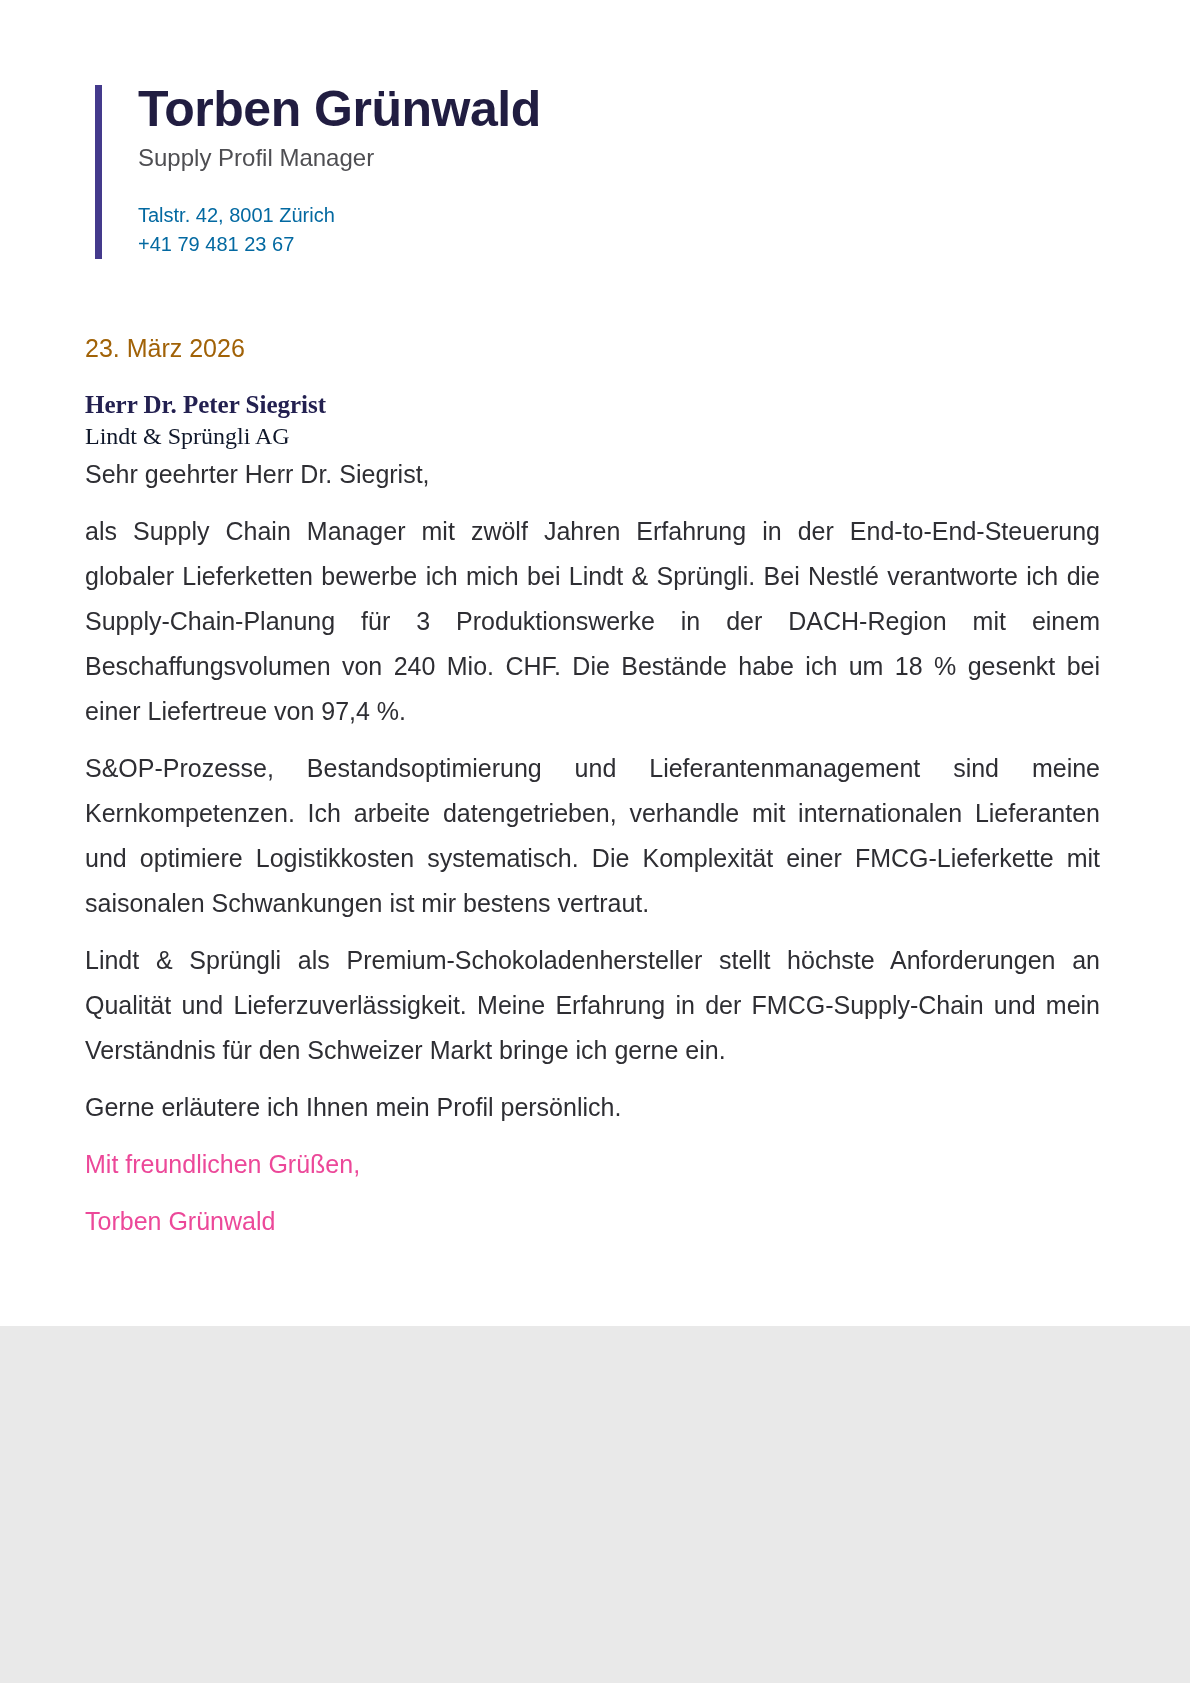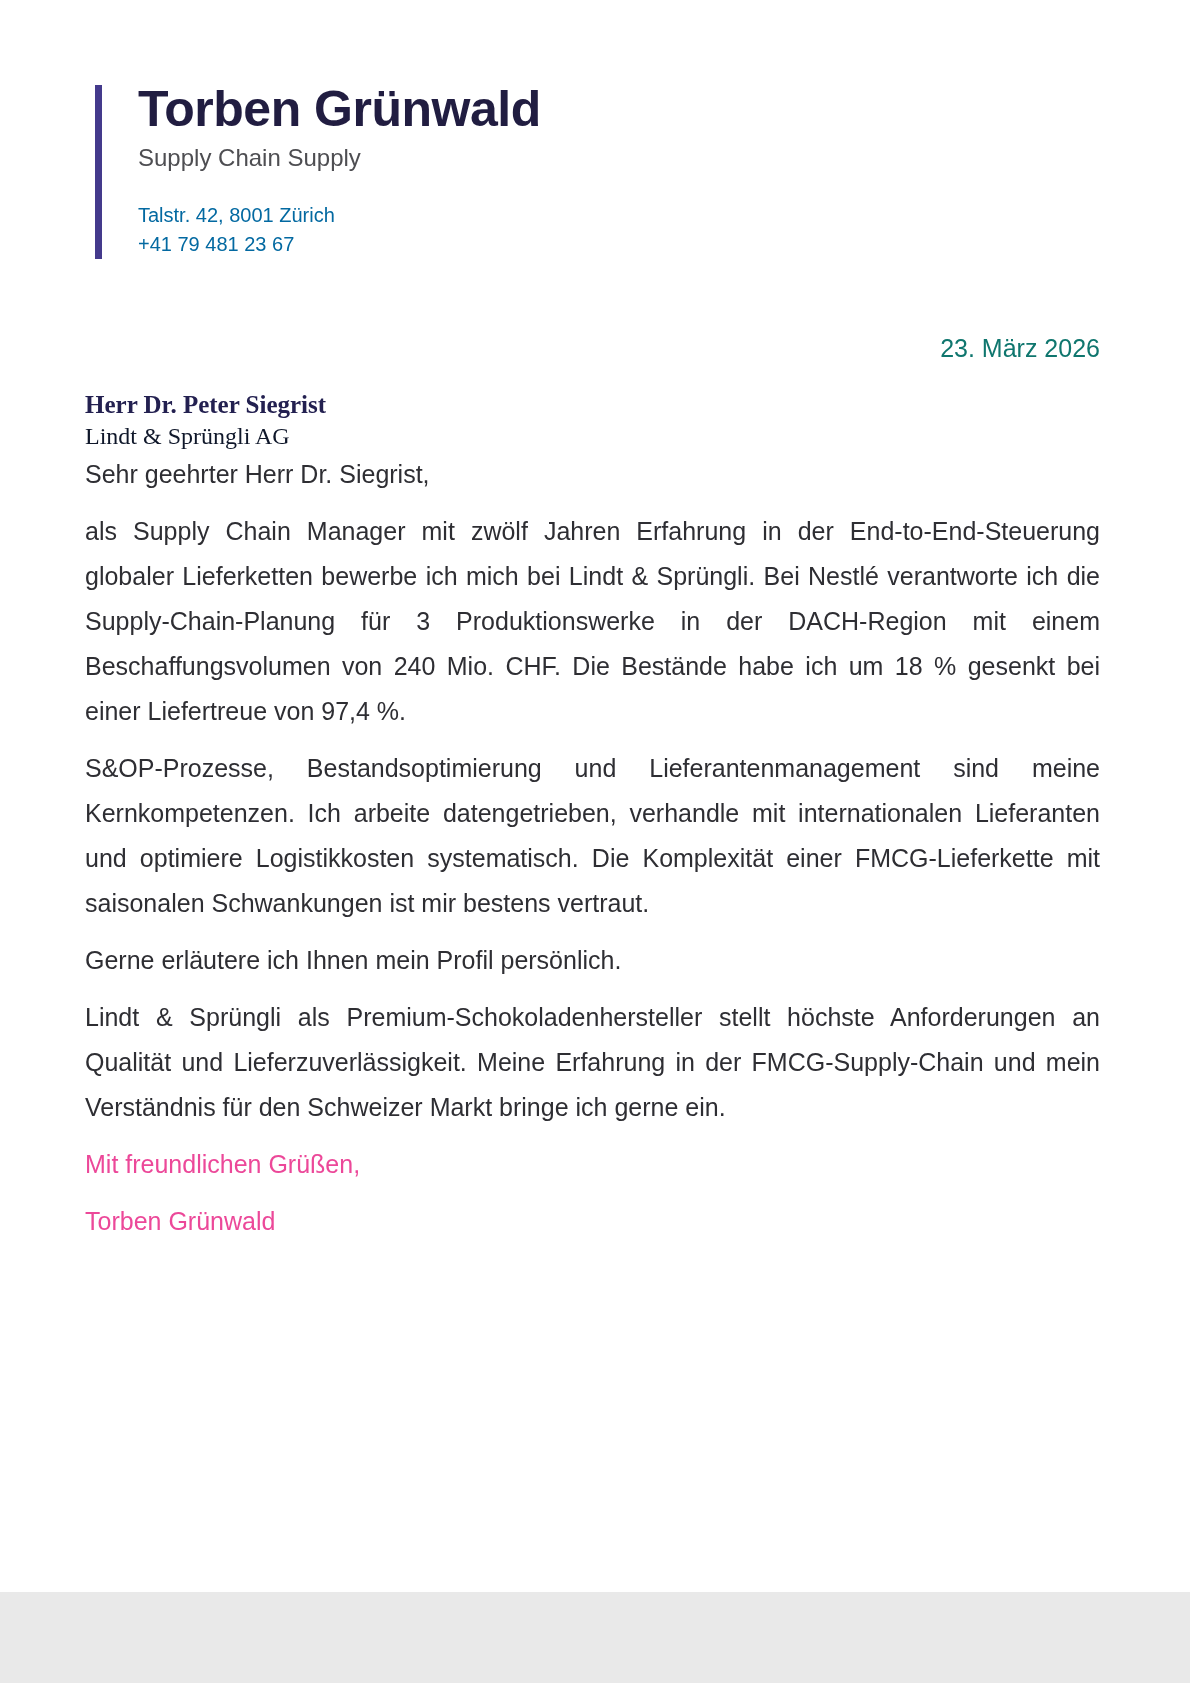--- a/index.html
+++ b/index.html
@@ -1,21 +1,21 @@
 <!DOCTYPE html>
 <html><head>
 <meta charset="utf-8">
 <style>
   * { margin: 0; padding: 0; box-sizing: border-box; }
   html, body { background: #e9e9e9; }
   body { display: flex; justify-content: center; }
   .page {
     position: relative;
     width: 1190px;
-    height: 1592px;
+    height: 1326px;
     background: #ffffff;
     font-family: "Liberation Sans", sans-serif;
     color: #2e2e33;
     overflow: hidden;
   }
   
   .header {
     margin: 85px 95px 0 95px;
     border-left: 7px solid #443a8c;
     padding-left: 36px;
@@ -38,22 +38,21 @@
     font-size: 20px;
     line-height: 29px;
     color: #0369a1;
   }
   
   .letter-body { margin: 0 90px 0 85px; }
   .date {
     margin-top: 74px;
     font-size: 25px;
     line-height: 30px;
-    color: #0f766e;
-    text-align: right;
+    color: #a16207;
   }
   .recipient { margin-top: 26px; font-family: Liberation Serif, serif; }
   .recipient-name {
     font-size: 25px;
     line-height: 32px;
     font-weight: bold;
     color: #232050;
   }
   .recipient-company {
     font-size: 24px;
@@ -79,39 +78,39 @@
     color: #ec4899;
   }
 </style>
 </head>
 <body>
 
 <div class="page">
 
   <header class="header" style="border-left-color: rgb(68, 58, 140);">
     <h1 class="sender-name" style="color: rgb(33, 29, 65);">Torben Grünwald</h1>
-    <div class="job-title">Supply Chain Supply</div>
+    <div class="job-title">Supply Profil Manager</div>
     <div class="contact">
       <div>Talstr. 42, 8001 Zürich</div>
       <div>+41 79 481 23 67</div>
     </div>
   </header>
 
   <main class="letter-body">
     <div class="date">23. März 2026</div>
 
     <div class="recipient">
       <div class="recipient-name">Herr Dr. Peter Siegrist</div>
       <div class="recipient-company">Lindt &amp; Sprüngli AG</div>
     </div>
 
     <p class="salutation">Sehr geehrter Herr Dr. Siegrist,</p>
 
     <p class="para">als Supply Chain Manager mit zwölf Jahren Erfahrung in der End-to-End-Steuerung globaler Lieferketten bewerbe ich mich bei Lindt &amp; Sprüngli. Bei Nestlé verantworte ich die Supply-Chain-Planung für 3 Produktionswerke in der DACH-Region mit einem Beschaffungsvolumen von 240 Mio. CHF. Die Bestände habe ich um 18 % gesenkt bei einer Liefertreue von 97,4 %.</p>
     <p class="para">S&amp;OP-Prozesse, Bestandsoptimierung und Lieferantenmanagement sind meine Kernkompetenzen. Ich arbeite datengetrieben, verhandle mit internationalen Lieferanten und optimiere Logistikkosten systematisch. Die Komplexität einer FMCG-Lieferkette mit saisonalen Schwankungen ist mir bestens vertraut.</p>
+    <p class="para">Lindt &amp; Sprüngli als Premium-Schokoladenhersteller stellt höchste Anforderungen an Qualität und Lieferzuverlässigkeit. Meine Erfahrung in der FMCG-Supply-Chain und mein Verständnis für den Schweizer Markt bringe ich gerne ein.</p>
     <p class="para">Gerne erläutere ich Ihnen mein Profil persönlich.</p>
-    <p class="para">Lindt &amp; Sprüngli als Premium-Schokoladenhersteller stellt höchste Anforderungen an Qualität und Lieferzuverlässigkeit. Meine Erfahrung in der FMCG-Supply-Chain und mein Verständnis für den Schweizer Markt bringe ich gerne ein.</p>
 
     <p class="closing">Mit freundlichen Grüßen,</p>
     <p class="signature">Torben Grünwald</p>
   </main>
 
 </div>
 
 </body></html>

